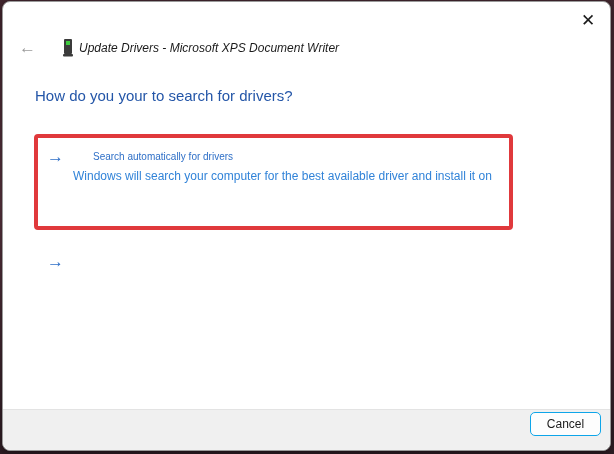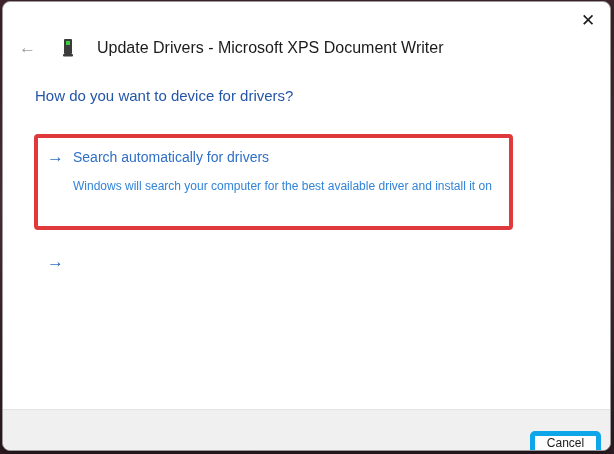--- a/index.html
+++ b/index.html
@@ -39,53 +39,55 @@
   }
   .back-btn {
     width: 24px; height: 24px;
     background: transparent; border: none;
     font-size: 17px; line-height: 22px;
     color: #9a9a9a;
     text-align: left;
   }
   .app-icon { margin-left: 18px; width: 14px; height: 20px; display: inline-block; }
   .win-title {
-    margin-left: 22px;
-    font-size: 16px;
+    margin-left: 4px;
+    font-size: 12px;
     color: var(--title-text, #1b1b1b);
     white-space: nowrap;
+    font-style: italic;
   }
   
   .heading {
     position: absolute; top: 85px; left: 32px;
     font-size: 15px;
     color: var(--heading-blue, #2456a8);
   }
   
   .option {
     display: flex; align-items: flex-start;
     background: transparent; border: none; text-align: left;
     cursor: default;
   }
   .option .arrow {
     font-size: 17px; line-height: 20px;
     color: var(--link-blue, #2e6fc7);
     width: 26px; flex: 0 0 26px;
   }
   .option .texts { display: block; }
   .option .title {
-    font-size: 14px; line-height: 20px;
+    font-size: 10px; line-height: 20px;
     color: var(--link-blue, #2e6fc7);
     display: block;
+    margin-left: 20px;
   }
   .option .desc {
     font-size: 12px; line-height: 14px;
     color: var(--desc-blue, #3183d8);
     display: block;
-    margin-top: 12px;
+    margin-top: 2px;
   }
   .opt-1 { position: absolute; left: 44px; top: 145px; }
   .opt-2 { position: absolute; left: 44px; top: 250px; }
   
   .annotation {
     position: absolute;
     left: 31px; top: 132px;
     width: 479px; height: 96px;
     border: 4px solid var(--annotation-red, #e0393c);
     border-radius: 4px;
@@ -93,24 +95,24 @@
   }
   
   .footer {
     position: absolute; left: 0; right: 0; bottom: 0;
     height: 41px;
     background: var(--footer-bg, #f0f0f0);
     border-top: 1px solid #e3e3e3;
     border-radius: 0 0 8px 8px;
   }
   .cancel-btn {
-    position: absolute; right: 9px; top: 21px;
+    position: absolute; right: 9px; top: 2px;
     width: 71px; height: 24px;
     background: #fdfdfd;
-    border: 5px solid #0ea5e9;
+    border: 1px solid #0ea5e9;
     border-radius: 5px;
     font-family: "Liberation Sans", sans-serif;
     font-size: 12px;
     color: #1b1b1b;
   }
 </style>
 </head>
 <body>
 
 <div class="window">
@@ -124,21 +126,21 @@
     <span class="app-icon">
       <svg width="14" height="20" viewBox="0 0 14 20" aria-hidden="true">
         <rect x="3" y="1" width="8" height="15" rx="1" fill="#3b3b3b"></rect>
         <rect x="5" y="3" width="4" height="4" fill="#3fcb3f"></rect>
         <rect x="2" y="16" width="10" height="2.6" rx="1" fill="#3b3b3b"></rect>
       </svg>
     </span>
     <span class="win-title">Update Drivers - Microsoft XPS Document Writer</span>
   </div>
 
-  <div class="heading">How do you want to device for drivers?</div>
+  <div class="heading">How do you your to search for drivers?</div>
 
   <button class="option opt-1">
     <span class="arrow">→</span>
     <span class="texts">
       <span class="title">Search automatically for drivers</span>
       <span class="desc">Windows will search your computer for the best available driver and install it on</span>
     </span>
   </button>
 
   <div class="annotation"></div>

